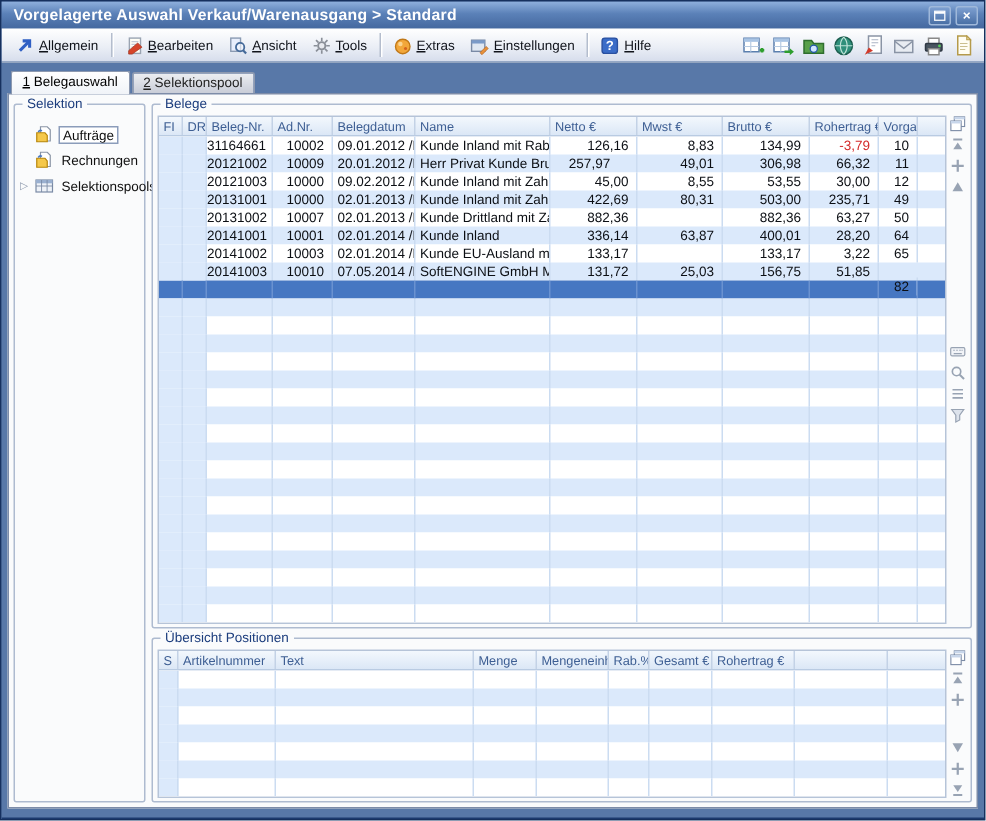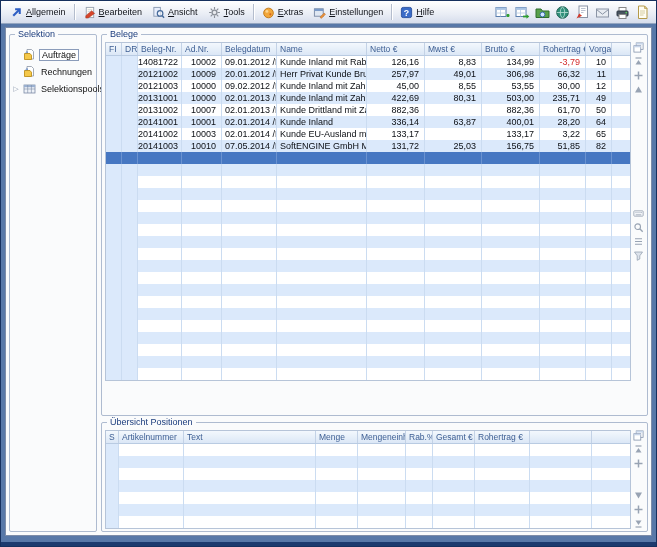--- a/index.html
+++ b/index.html
@@ -76,20 +76,32 @@
   .rail{width:14px;flex:0 0 14px;display:flex;flex-direction:column;align-items:center;padding-top:0;gap:3px;}
   .rail .spacer{flex:1;}
   .rail .spacer2{flex:1.4;}
   .railico{width:11px;height:11px;display:inline-flex;}
   .railico svg{width:11px;height:11px;display:block;}
 </style>
 </head>
 <body>
 
 <div class="window">
+  <div class="titlebar">
+    <span class="title">Vorgelagerte Auswahl Verkauf/Warenausgang &gt; Standard</span>
+    <div class="win-btns">
+      <span class="win-btn">
+          <svg viewBox="0 0 12 11">
+            <rect x="1.5" y="1.5" width="9" height="8" fill="none" stroke="#fff" stroke-width="1.1"></rect>
+            <path d="M1.5 3 h9" stroke="#fff" stroke-width="1.6"></path>
+          </svg>
+        </span>
+      <span class="win-btn">×</span>
+    </div>
+  </div>
 
   <div class="toolbar">
     <div class="menubar">
         <span class="mi">
           <span class="mico">
             <svg viewBox="0 0 14 14">
               <path d="M3.5 10.5 L10.5 3.5" stroke="#2f5fc4" stroke-width="2.2" fill="none"></path>
               <path d="M5.5 3.5 H10.5 V8.5" stroke="#2f5fc4" stroke-width="2.2" fill="none"></path>
             </svg>
           </span>
@@ -212,20 +224,24 @@
           <svg viewBox="0 0 15 15">
             <path d="M3.5 1 H9.5 L12 3.5 V13.5 H3.5 Z" fill="#fffdf2" stroke="#b59a4a"></path>
             <path d="M9.5 1 V3.5 H12 Z" fill="#e8d9a0" stroke="#b59a4a" stroke-width="0.7"></path>
             <path d="M5 6h5M5 8h5M5 10h3.5" stroke="#cbbf8e" stroke-width="0.8"></path>
           </svg>
         </span>
       </div>
   </div>
 
   <div class="band">
+    <div class="tabstrip">
+        <div class="tab active"><u>1</u> Belegauswahl</div>
+        <div class="tab inactive"><u>2</u> Selektionspool</div>
+      </div>
     <div class="panel">
 
       <div class="groupbox sidebar">
         <span class="gb-label">Selektion</span>
         <div class="tree">
             <div class="tree-item">
               <span class="tree-ico">
                 <svg viewBox="0 0 13 13">
                   <path d="M4 1.5 H8.5 L10.5 3.5 V11 H4 Z" fill="#fff" stroke="#8a94a5" stroke-width="0.8"></path>
                   <path d="M1.5 5.5 h5.5 l1.5 1.8 v4.2 h-7 Z" fill="#f5c84a" stroke="#b8860b" stroke-width="0.8"></path>
@@ -274,39 +290,39 @@
                   <span style="width: 57px;">Mwst €</span>
                   <span style="width: 58px;">Brutto €</span>
                   <span style="width: 46px;">Rohertrag €</span>
                   <span style="width: 26px;">Vorgang</span>
                   <span style="width: 22px;"></span>
                 </div>
               <div class="grid-rows">
                   <div class="row">
                     <span class="a-c tint" style="width: 16px;"></span>
                     <span class="a-c tint" style="width: 16px;"></span>
-                    <span class="a-r" style="width: 44px;">14081722</span>
+                    <span class="a-r" style="width: 44px;">31164661</span>
                     <span class="a-r" style="width: 40px;">10002</span>
                     <span class="a-l" style="width: 55px;">09.01.2012 /Mo</span>
                     <span class="a-l" style="width: 90px;">Kunde Inland mit Rabatt</span>
                     <span class="a-r" style="width: 58px;">126,16</span>
                     <span class="a-r" style="width: 57px;">8,83</span>
                     <span class="a-r" style="width: 58px;">134,99</span>
                     <span class="a-r neg" style="width: 46px;">-3,79</span>
                     <span class="a-r" style="width: 26px;">10</span>
                     <span class="a-l" style="width: 22px;"></span>
                   </div>
                   <div class="row">
                     <span class="a-c tint" style="width: 16px;"></span>
                     <span class="a-c tint" style="width: 16px;"></span>
                     <span class="a-r" style="width: 44px;">20121002</span>
                     <span class="a-r" style="width: 40px;">10009</span>
                     <span class="a-l" style="width: 55px;">20.01.2012 /Fr</span>
                     <span class="a-l" style="width: 90px;">Herr Privat Kunde Brutto</span>
-                    <span class="a-r" style="width: 58px;">257,97</span>
+                    <span class="a-r" style="width: 58px; text-align: center;">257,97</span>
                     <span class="a-r" style="width: 57px;">49,01</span>
                     <span class="a-r" style="width: 58px;">306,98</span>
                     <span class="a-r" style="width: 46px;">66,32</span>
                     <span class="a-r" style="width: 26px;">11</span>
                     <span class="a-l" style="width: 22px;"></span>
                   </div>
                   <div class="row">
                     <span class="a-c tint" style="width: 16px;"></span>
                     <span class="a-c tint" style="width: 16px;"></span>
                     <span class="a-r" style="width: 44px;">20121003</span>
@@ -337,21 +353,21 @@
                   <div class="row">
                     <span class="a-c tint" style="width: 16px;"></span>
                     <span class="a-c tint" style="width: 16px;"></span>
                     <span class="a-r" style="width: 44px;">20131002</span>
                     <span class="a-r" style="width: 40px;">10007</span>
                     <span class="a-l" style="width: 55px;">02.01.2013 /Mi</span>
                     <span class="a-l" style="width: 90px;">Kunde Drittland mit Zahlungskondition</span>
                     <span class="a-r" style="width: 58px;">882,36</span>
                     <span class="a-r" style="width: 57px;"></span>
                     <span class="a-r" style="width: 58px;">882,36</span>
-                    <span class="a-r" style="width: 46px;">61,70</span>
+                    <span class="a-r" style="width: 46px;">63,27</span>
                     <span class="a-r" style="width: 26px;">50</span>
                     <span class="a-l" style="width: 22px;"></span>
                   </div>
                   <div class="row">
                     <span class="a-c tint" style="width: 16px;"></span>
                     <span class="a-c tint" style="width: 16px;"></span>
                     <span class="a-r" style="width: 44px;">20141001</span>
                     <span class="a-r" style="width: 40px;">10001</span>
                     <span class="a-l" style="width: 55px;">02.01.2014 /Do</span>
                     <span class="a-l" style="width: 90px;">Kunde Inland</span>
@@ -380,21 +396,21 @@
                     <span class="a-c tint" style="width: 16px;"></span>
                     <span class="a-c tint" style="width: 16px;"></span>
                     <span class="a-r" style="width: 44px;">20141003</span>
                     <span class="a-r" style="width: 40px;">10010</span>
                     <span class="a-l" style="width: 55px;">07.05.2014 /Mi</span>
                     <span class="a-l" style="width: 90px;">SoftENGINE GmbH Markus Klemm</span>
                     <span class="a-r" style="width: 58px;">131,72</span>
                     <span class="a-r" style="width: 57px;">25,03</span>
                     <span class="a-r" style="width: 58px;">156,75</span>
                     <span class="a-r" style="width: 46px;">51,85</span>
-                    <span class="a-r" style="width: 26px;">82</span>
+                    <span class="a-r" style="width: 26px; margin-top: 10px;">82</span>
                     <span class="a-l" style="width: 22px;"></span>
                   </div>
                   <div class="row sel">
                     <span class="a-c tint" style="width: 16px;"></span>
                     <span class="a-c tint" style="width: 16px;"></span>
                     <span class="a-r" style="width: 44px;"></span>
                     <span class="a-r" style="width: 40px;"></span>
                     <span class="a-l" style="width: 55px;"></span>
                     <span class="a-l" style="width: 90px;"></span>
                     <span class="a-r" style="width: 58px;"></span>

